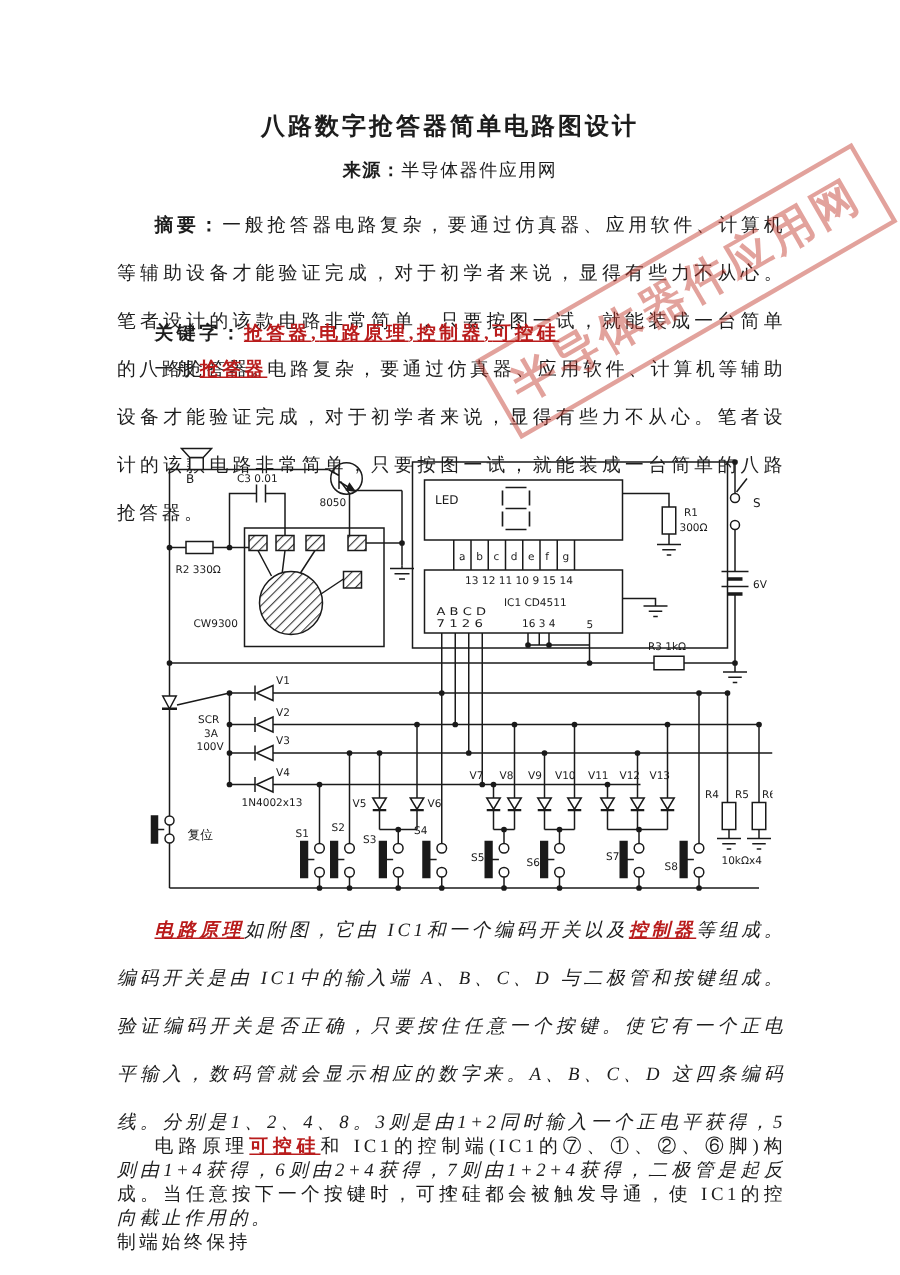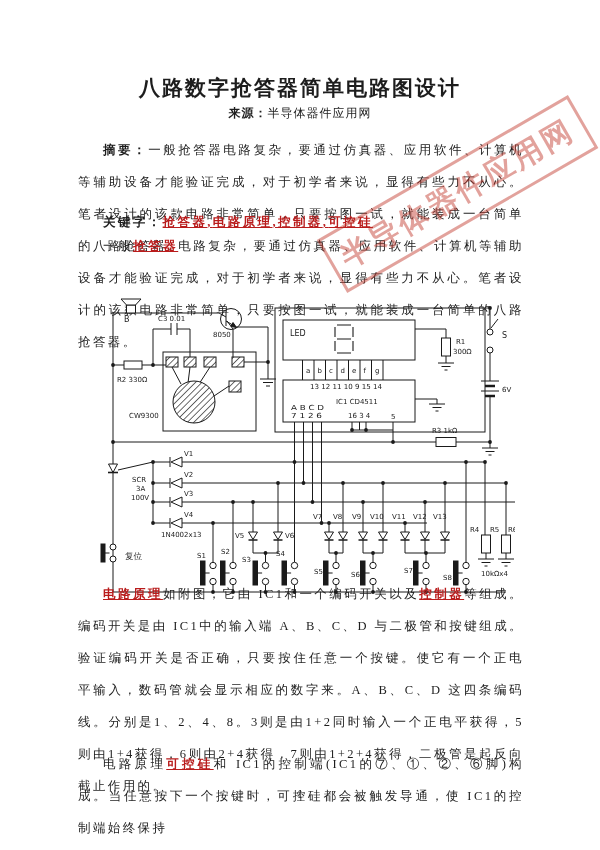--- a/index.html
+++ b/index.html
@@ -1,29 +1,29 @@
 <!DOCTYPE html>
 <html><head>
 <meta charset="utf-8">
 <style>
   html,body{margin:0;padding:0;}
   body{
     width:600px;height:850px;background:#ffffff;position:relative;overflow:hidden;
     font-family:"Liberation Serif","DejaVu Serif",serif;color:#1d1d1d;
   }
   .abs{position:absolute;}
-  .doc-title{top:74px;left:0;width:100%;text-align:center;font-size:21px;font-weight:bold;letter-spacing:2px;}
+  .doc-title{top:74px;left:0;width:100%;text-align:center;font-size:16px;font-weight:bold;letter-spacing:2px;}
   .source-line{top:105px;left:0;width:100%;text-align:center;font-size:12px;letter-spacing:1px;}
   .source-line b{letter-spacing:1px;}
   .para{left:78px;width:446px;font-size:12.5px;line-height:32px;text-align:justify;letter-spacing:2.4px;}
   .indent{text-indent:2em;}
   .p-abstract{top:134px;}
   .p-keywords{top:206px;}
   .p-body1{top:230px;}
-  .p-body2{top:578px;}
+  .p-body2{top:604px;font-style:italic;}
   .p-body3{top:748px;}
   .lnk{color:#b91c1c;font-weight:bold;text-decoration:underline;cursor:pointer;}
   .page-num{top:787px;left:0;width:100%;text-align:center;font-size:12px;}
   .watermark{
     left:332px;top:236px;transform:rotate(-30deg);transform-origin:left center;
     font-size:30px;font-weight:bold;letter-spacing:3px;white-space:nowrap;
     color:#c03226;opacity:0.45;border:3px solid #c03226;padding:7px 10px;
     font-family:"DejaVu Serif",serif;pointer-events:none;
   }
   .circuit{left:85px;top:295px;}

